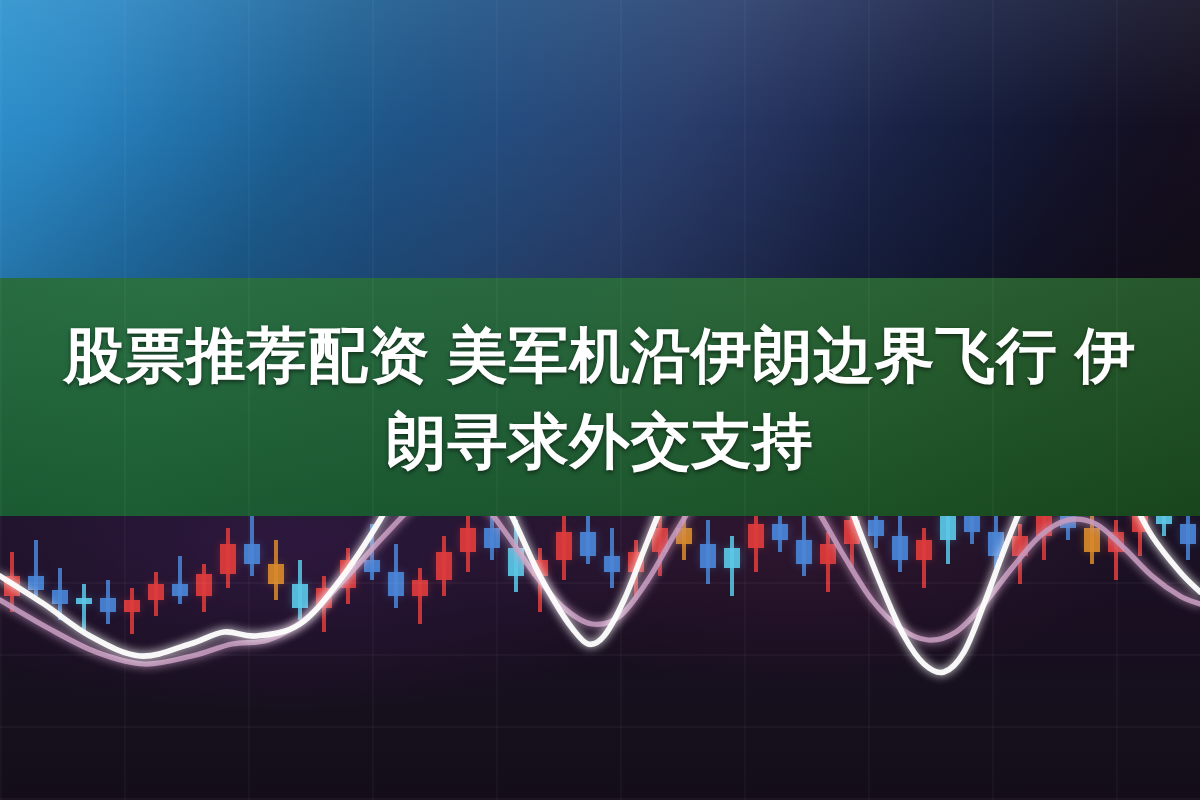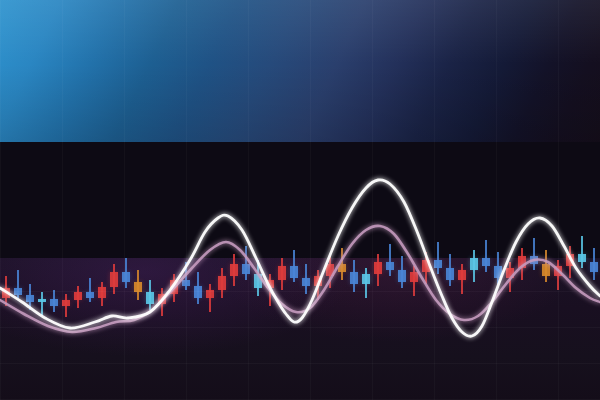--- a/index.html
+++ b/index.html
@@ -397,14 +397,18 @@
           </feMerge>
       </filter>
     </defs>
     <path id="ma-slow-path" fill="none" stroke="#c79cc0" stroke-width="2.6" stroke-linecap="round" stroke-linejoin="round" opacity="0.92" filter="url(#glowSoft)" d="M 0 150 C 4 152.33333333333334, 16 159.66666666666666, 24 164 C 32 168.33333333333334, 40 173, 48 176 C 56 179, 64 181.66666666666666, 72 182 C 80 182.33333333333334, 88.66666666666667 179.66666666666666, 96 178 C 103.33333333333333 176.33333333333334, 109.66666666666667 173.33333333333334, 116 172 C 122.33333333333333 170.66666666666666, 128 172, 134 170 C 140 168, 145.66666666666666 165, 152 160 C 158.33333333333334 155, 165.33333333333334 147, 172 140 C 178.66666666666666 133, 185.66666666666666 124.66666666666667, 192 118 C 198.33333333333334 111.33333333333333, 204.33333333333334 104.33333333333333, 210 100 C 215.66666666666666 95.66666666666667, 221 92, 226 92 C 231 92, 235.33333333333334 95.66666666666667, 240 100 C 244.66666666666666 104.33333333333333, 249.33333333333334 111.66666666666667, 254 118 C 258.6666666666667 124.33333333333333, 263.3333333333333 132, 268 138 C 272.6666666666667 144, 277.3333333333333 150, 282 154 C 286.6666666666667 158, 291.3333333333333 161.33333333333334, 296 162 C 300.6666666666667 162.66666666666666, 305.3333333333333 161.66666666666666, 310 158 C 314.6666666666667 154.33333333333334, 319.3333333333333 147, 324 140 C 328.6666666666667 133, 333.3333333333333 123.66666666666667, 338 116 C 342.6666666666667 108.33333333333333, 347.3333333333333 100, 352 94 C 356.6666666666667 88, 361.3333333333333 83, 366 80 C 370.6666666666667 77, 375.3333333333333 75.33333333333333, 380 76 C 384.6666666666667 76.66666666666667, 389.3333333333333 79.33333333333333, 394 84 C 398.6666666666667 88.66666666666667, 403.3333333333333 96.66666666666667, 408 104 C 412.6666666666667 111.33333333333333, 417.3333333333333 120.33333333333333, 422 128 C 426.6666666666667 135.66666666666666, 431.3333333333333 144, 436 150 C 440.6666666666667 156, 445.3333333333333 160.66666666666666, 450 164 C 454.6666666666667 167.33333333333334, 459.3333333333333 169.66666666666666, 464 170 C 468.6666666666667 170.33333333333334, 473.3333333333333 169, 478 166 C 482.6666666666667 163, 487.3333333333333 157.33333333333334, 492 152 C 496.6666666666667 146.66666666666666, 501.3333333333333 139.66666666666666, 506 134 C 510.6666666666667 128.33333333333334, 515.3333333333334 122, 520 118 C 524.6666666666666 114, 529.3333333333334 111, 534 110 C 538.6666666666666 109, 543.3333333333334 109.66666666666667, 548 112 C 552.6666666666666 114.33333333333333, 557.3333333333334 119.66666666666667, 562 124 C 566.6666666666666 128.33333333333334, 571.3333333333334 134, 576 138 C 580.6666666666666 142, 586 145.66666666666666, 590 148 C 594 150.33333333333334, 598.3333333333334 151.33333333333334, 600 152"></path>
     <path id="ma-fast-path" fill="none" stroke="#ffffff" stroke-width="2.8" stroke-linecap="round" stroke-linejoin="round" opacity="0.97" filter="url(#glowSoft)" d="M 0 138 C 3.6666666666666665 140.33333333333334, 14.5 147, 22 152 C 29.5 157, 37 163.66666666666666, 45 168 C 53 172.33333333333334, 61.666666666666664 177.33333333333334, 70 178 C 78.33333333333333 178.66666666666666, 88 174, 95 172 C 102 170, 106.5 166.66666666666666, 112 166 C 117.5 165.33333333333334, 121.66666666666667 168.66666666666666, 128 168 C 134.33333333333334 167.33333333333334, 143 166.66666666666666, 150 162 C 157 157.33333333333334, 163.33333333333334 148.66666666666666, 170 140 C 176.66666666666666 131.33333333333334, 184.16666666666666 119.66666666666667, 190 110 C 195.83333333333334 100.33333333333333, 200.33333333333334 89, 205 82 C 209.66666666666666 75, 214.16666666666666 70.66666666666667, 218 68 C 221.83333333333334 65.33333333333333, 224 64, 228 66 C 232 68, 237.33333333333334 73, 242 80 C 246.66666666666666 87, 251.66666666666666 99, 256 108 C 260.3333333333333 117, 264.3333333333333 126.66666666666667, 268 134 C 271.6666666666667 141.33333333333334, 275 147, 278 152 C 281 157, 283.3333333333333 160.66666666666666, 286 164 C 288.6666666666667 167.33333333333334, 291.3333333333333 171.33333333333334, 294 172 C 296.6666666666667 172.66666666666666, 299 171.66666666666666, 302 168 C 305 164.33333333333334, 308.3333333333333 158, 312 150 C 315.6666666666667 142, 319.6666666666667 130.66666666666666, 324 120 C 328.3333333333333 109.33333333333333, 333.3333333333333 96.33333333333333, 338 86 C 342.6666666666667 75.66666666666667, 347.3333333333333 66, 352 58 C 356.6666666666667 50, 361.6666666666667 42.666666666666664, 366 38 C 370.3333333333333 33.333333333333336, 374 30.666666666666668, 378 30 C 382 29.333333333333332, 385.6666666666667 30.333333333333332, 390 34 C 394.3333333333333 37.666666666666664, 399.3333333333333 43.666666666666664, 404 52 C 408.6666666666667 60.333333333333336, 413.6666666666667 73.33333333333333, 418 84 C 422.3333333333333 94.66666666666667, 426 105.66666666666667, 430 116 C 434 126.33333333333333, 438.3333333333333 137.33333333333334, 442 146 C 445.6666666666667 154.66666666666666, 448.6666666666667 162, 452 168 C 455.3333333333333 174, 458.6666666666667 179, 462 182 C 465.3333333333333 185, 468.6666666666667 187, 472 186 C 475.3333333333333 185, 478.6666666666667 181.66666666666666, 482 176 C 485.3333333333333 170.33333333333334, 488.3333333333333 161.33333333333334, 492 152 C 495.6666666666667 142.66666666666666, 500 130, 504 120 C 508 110, 512 99.66666666666667, 516 92 C 520 84.33333333333333, 524 78, 528 74 C 532 70, 536 67.66666666666667, 540 68 C 544 68.33333333333333, 548 71.33333333333333, 552 76 C 556 80.66666666666667, 560 89, 564 96 C 568 103, 571.6666666666666 111.33333333333333, 576 118 C 580.3333333333334 124.66666666666667, 586 131.33333333333334, 590 136 C 594 140.66666666666666, 598.3333333333334 144.33333333333334, 600 146"></path>
   </svg>
 
   <div class="layer" id="bg-vgrid"></div>
   <div class="layer" id="bg-hgrid"></div>
 
+  <div id="headline-band">
+    <div id="headline-band-texture"></div>
+    <div id="headline-text">股票推荐配资 美军机沿伊朗边界飞行 伊朗寻求外交支持</div>
+  </div>
 
 </div>
 
 </body></html>

